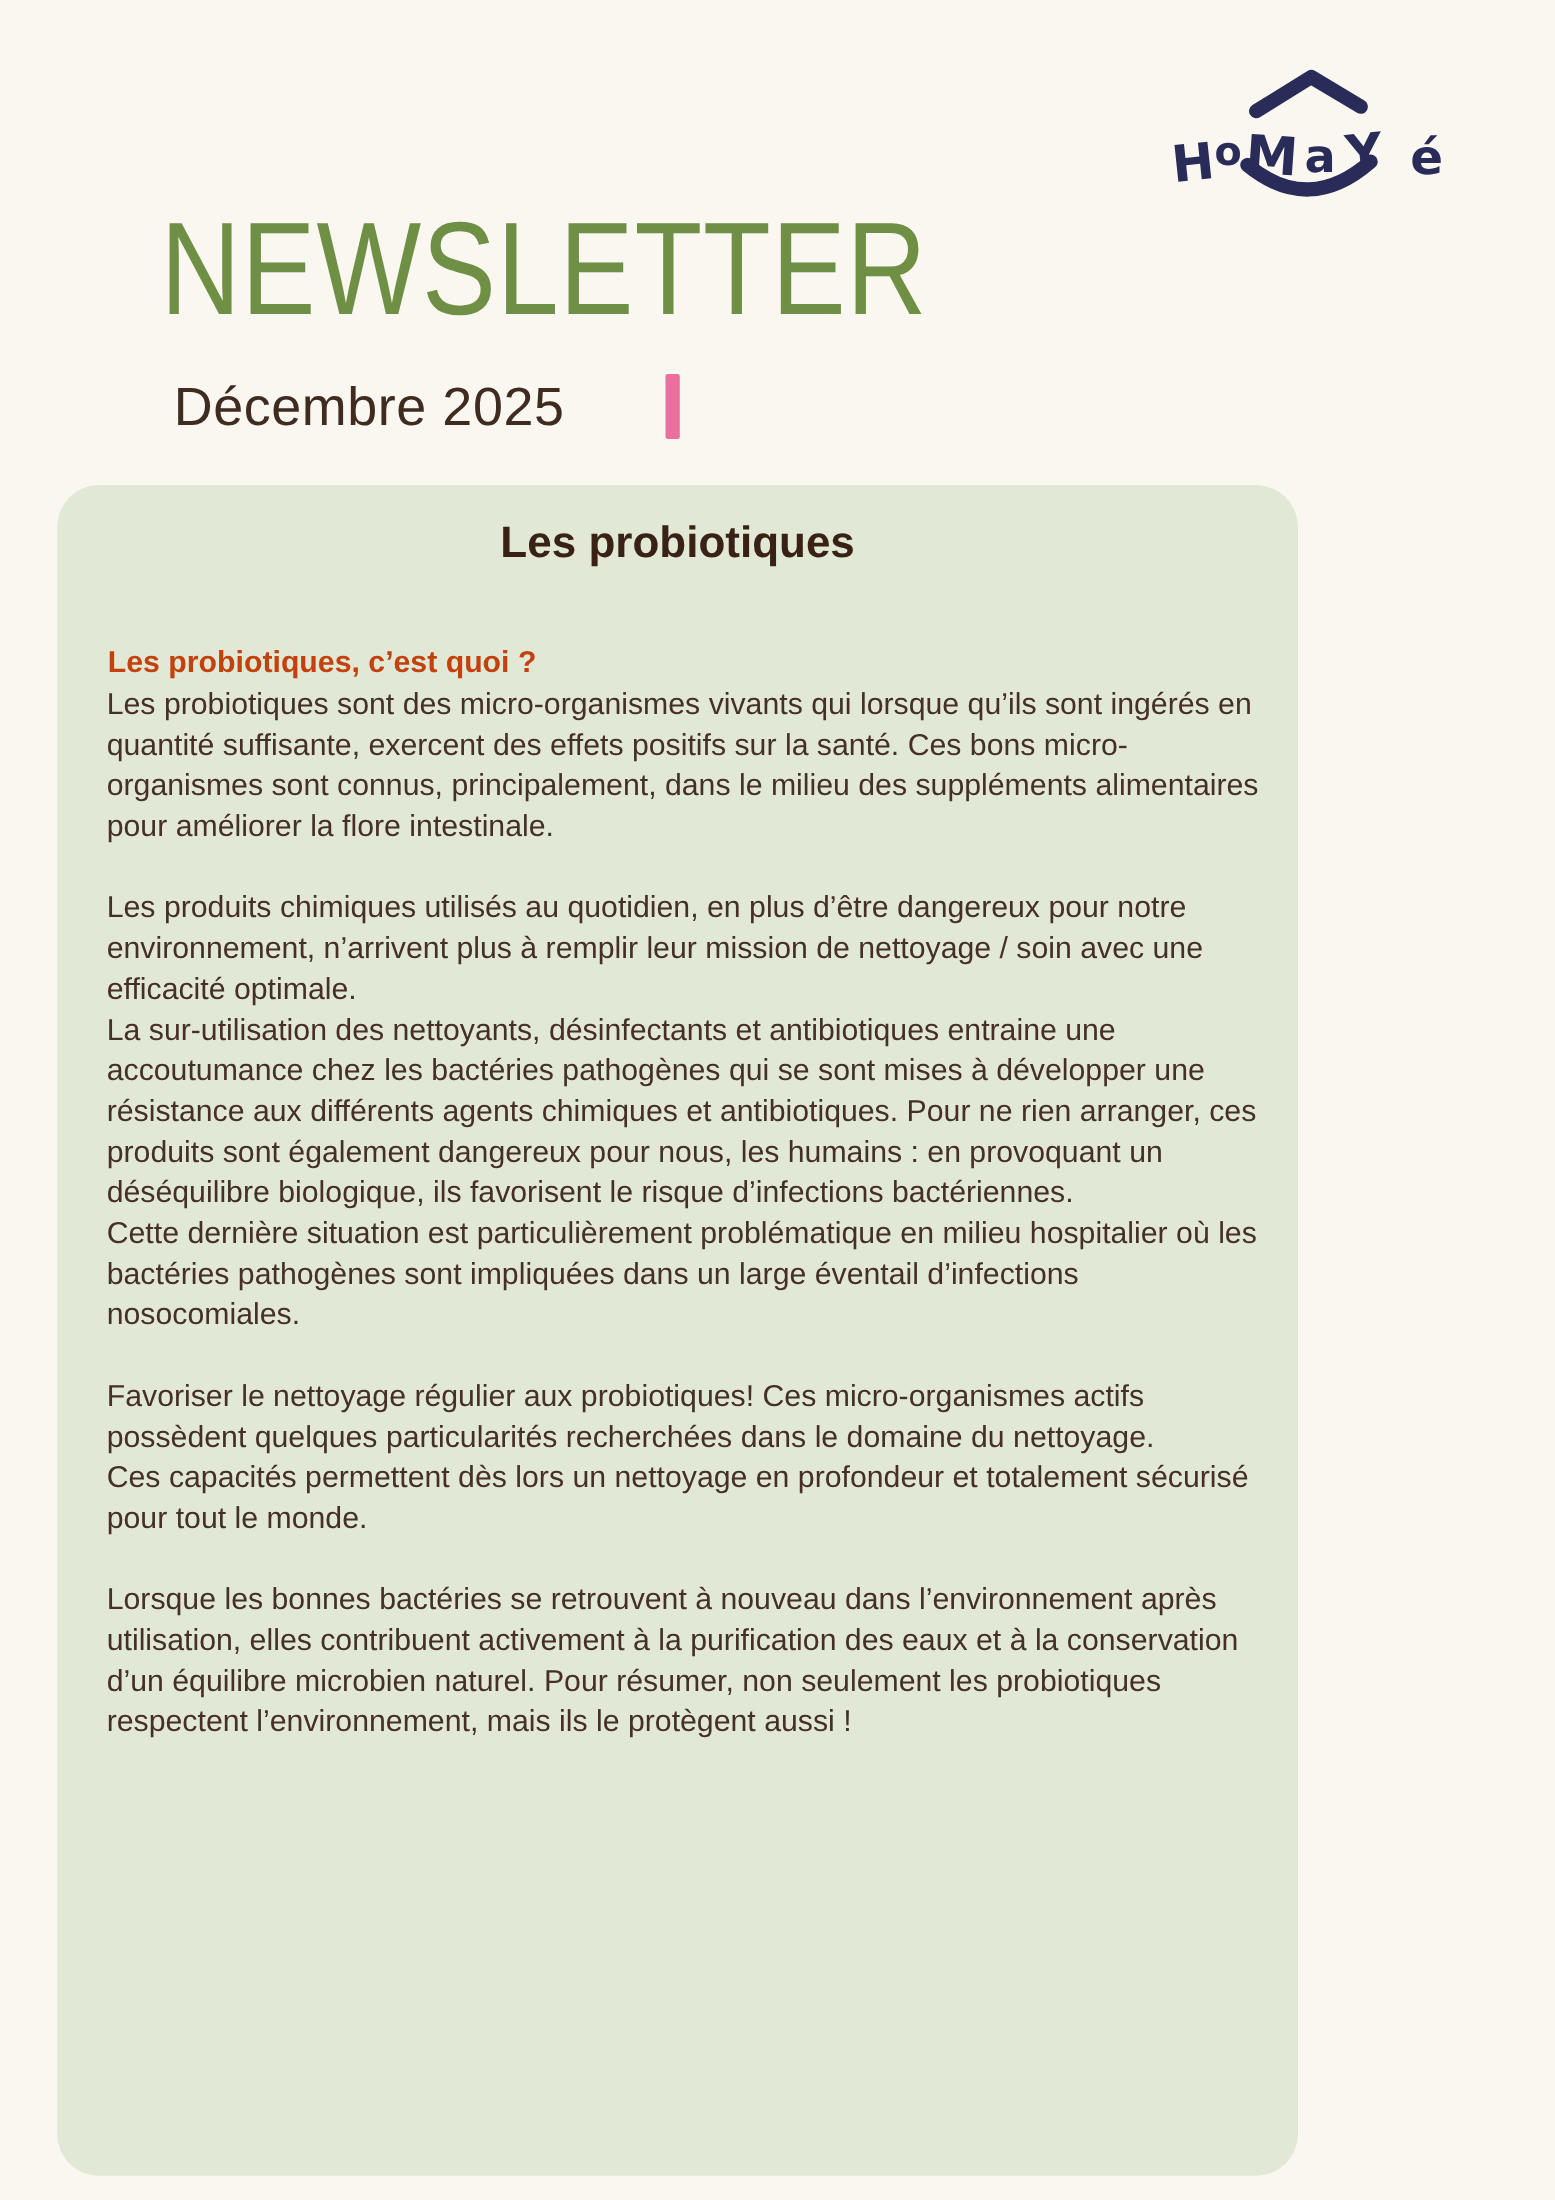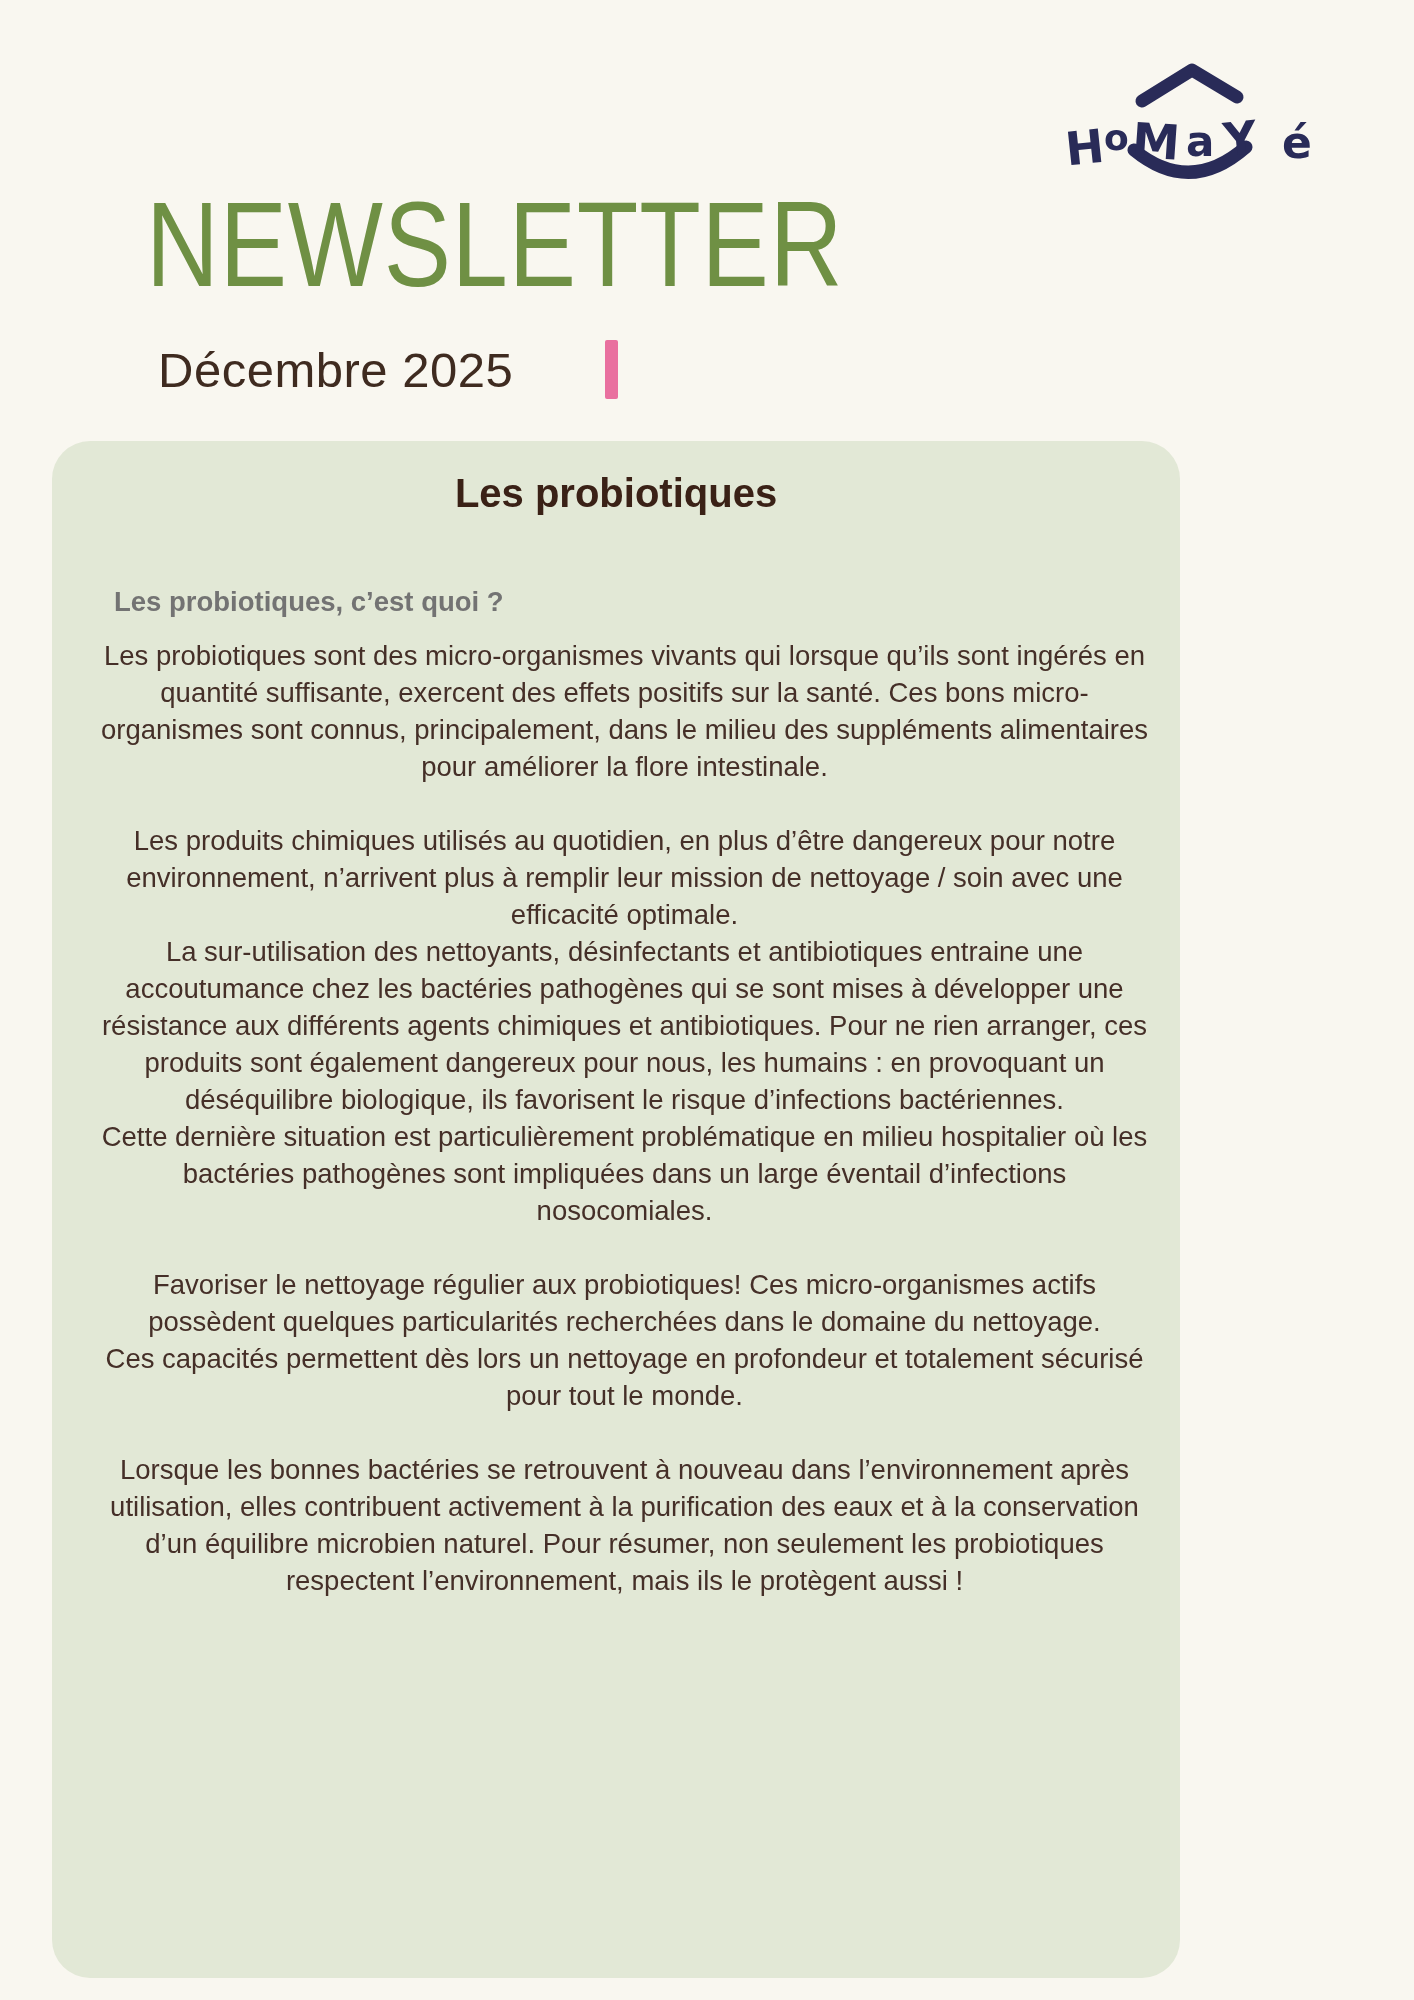--- a/index.html
+++ b/index.html
@@ -81,30 +81,29 @@
   .card-content {
     margin: 67px 28px 0 45px;
     font-size: 27.5px;
     line-height: 37px;
     color: #452f28;
   }
   .section {
     margin-bottom: 37px;
   }
   .section-heading {
-    margin: 17px;
+    margin: 1px;
     font-size: 27.5px;
     line-height: 37px;
     font-weight: bold;
-    color: #737373;
+    color: #c2410c;
   }
   .section-body {
     margin: 0;
     white-space: pre-line;
-    text-align: center;
   }
 </style>
 </head>
 <body>
 
 <div>
 
   <div class="logo">
     <svg width="300" height="160" viewBox="0 0 300 160">
       <g fill="none" stroke="#292b58" stroke-width="13" stroke-linecap="round" stroke-linejoin="round">

